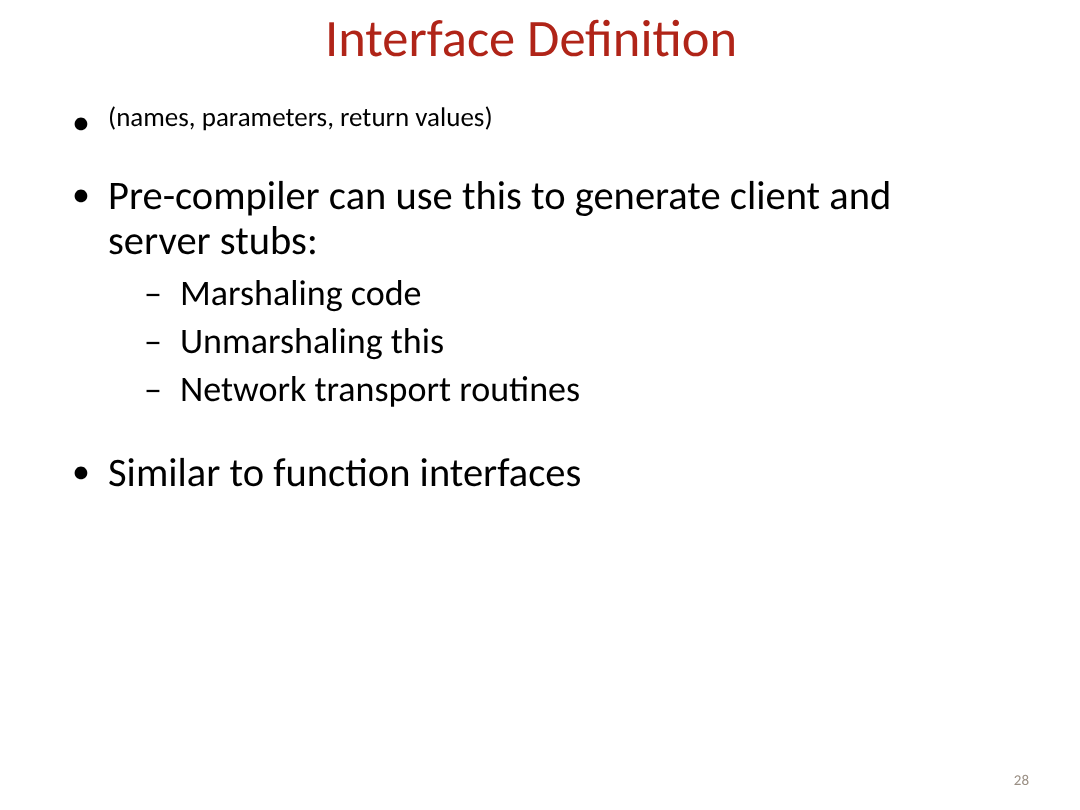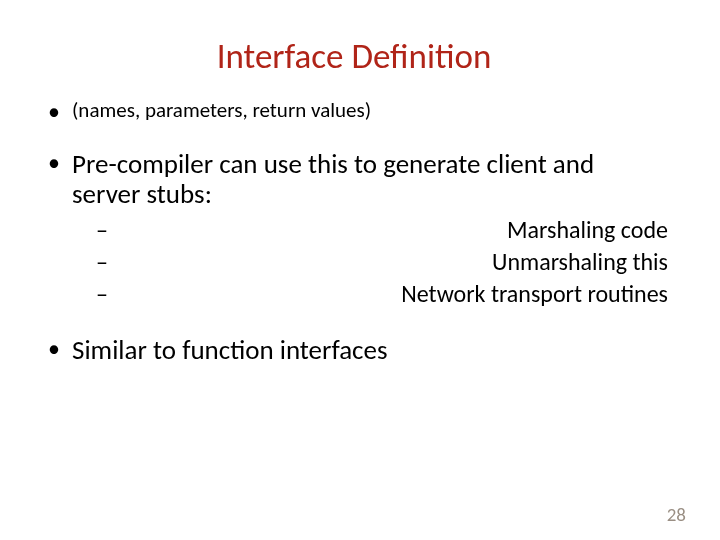--- a/index.html
+++ b/index.html
@@ -10,21 +10,21 @@
     background: #ffffff;
     font-family: Calibri, "Segoe UI", Arial, sans-serif;
     color: #000;
     position: relative;
     overflow: hidden;
   }
   .slide {
     box-sizing: border-box;
     width: 708px;
     height: 540px;
-    padding: 36px 40px 0 40px;
+    padding: 6px 40px 0 40px;
     position: relative;
   }
   .title {
     color: #b02418;
     font-size: 35px;
     line-height: 1.15;
     text-align: center;
     margin: 0 0 22px 0;
     font-weight: 400;
   }
@@ -43,48 +43,47 @@
   ul.level1 > li::before {
     content: "•";
     position: absolute;
     left: 8px;
     top: 0;
     font-size: 24px;
     line-height: 1.2;
   }
   .subnote {
     display: block;
-    font-size: 21px;
+    font-size: 18px;
     line-height: 1.2;
     margin-top: 2px;
   }
   ul.level2 {
     list-style: none;
     padding: 0;
     margin: 6px 0 0 24px;
     font-size: 24px;
     line-height: 1.25;
-    text-align: right;
   }
   ul.level2 > li {
     position: relative;
     padding-left: 24px;
     margin: 2px 0;
   }
   ul.level2 > li::before {
     content: "–";
     position: absolute;
     left: 0;
     top: 0;
   }
   .pagenum {
     position: absolute;
     right: 22px;
     bottom: 14px;
-    font-size: 19px;
+    font-size: 10px;
     color: #9a8f84;
   }
 </style>
 </head>
 <body>
 
 <div class="slide">
 
   <h1 class="title">
     <span>Interface Definition</span><br>

